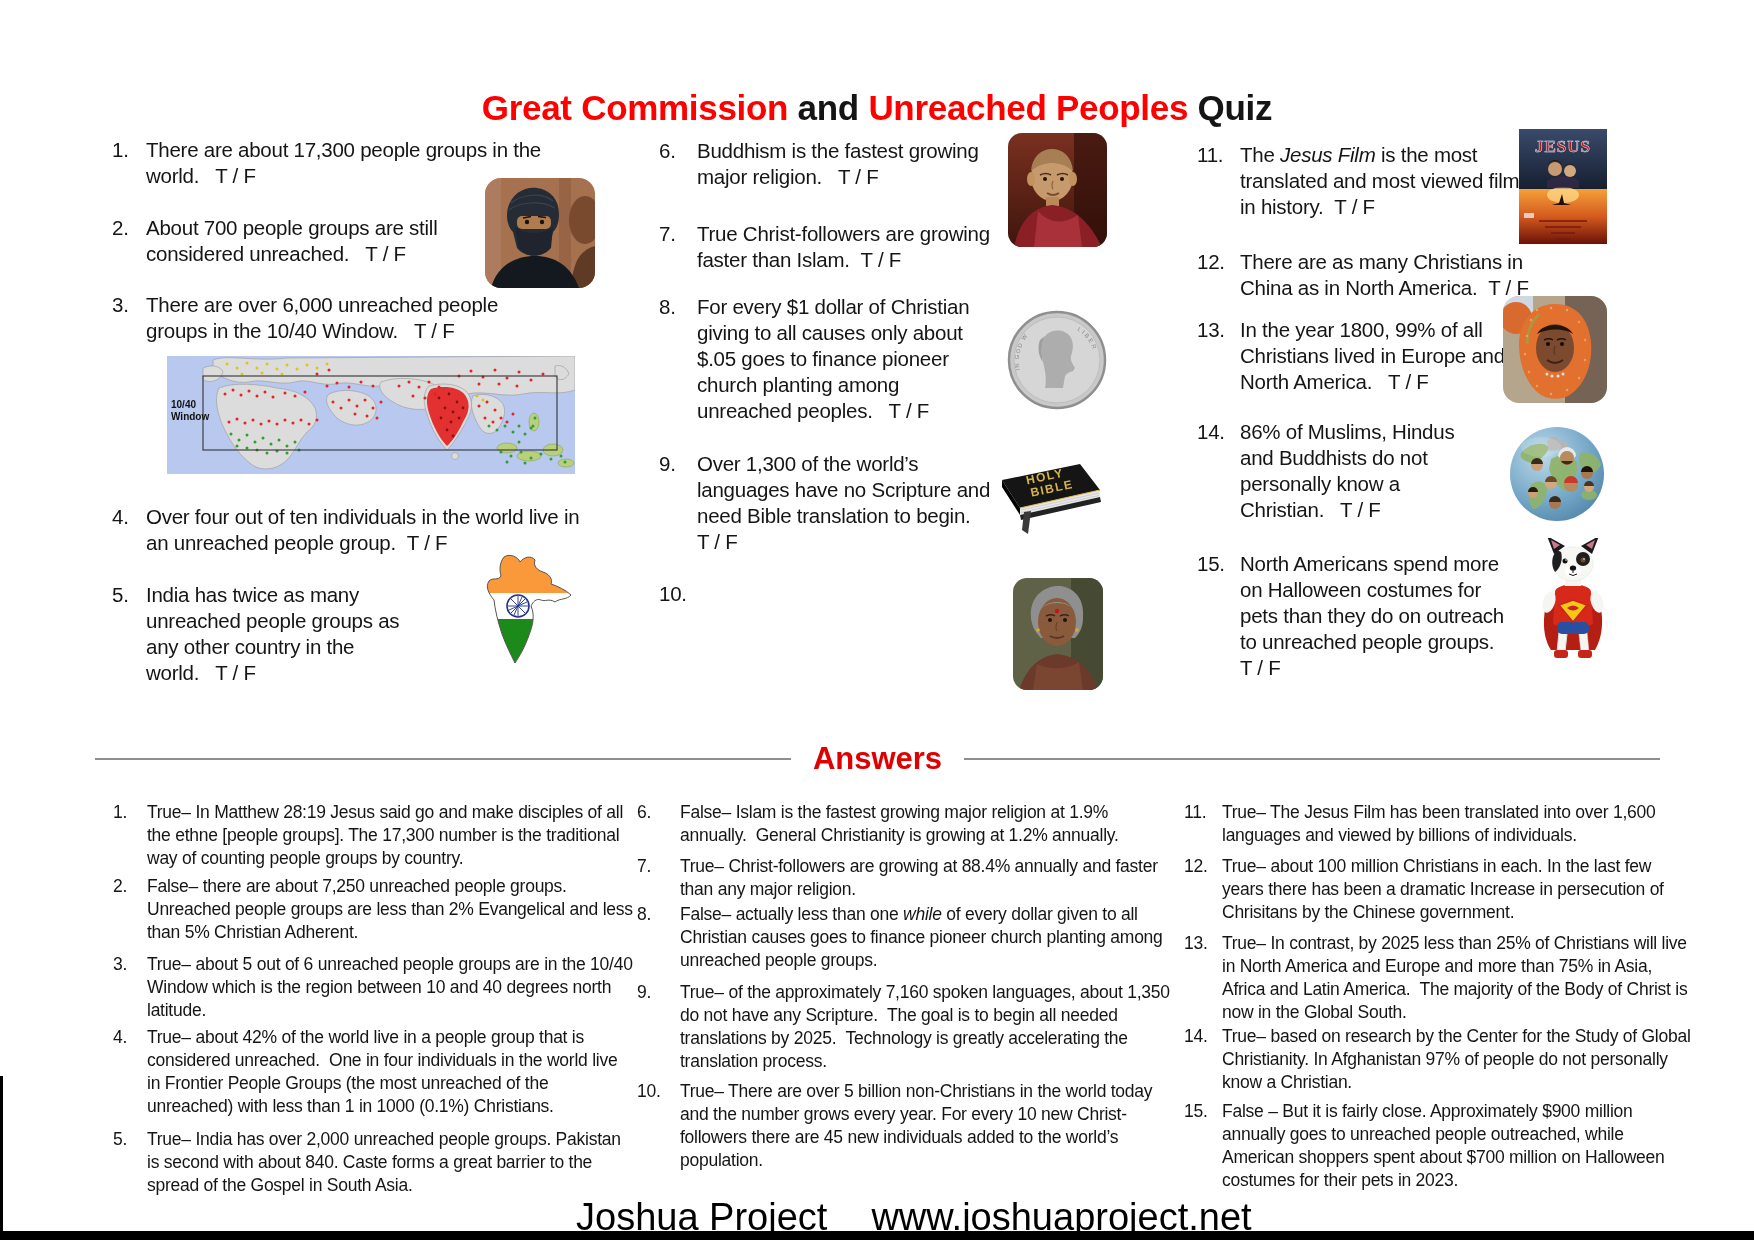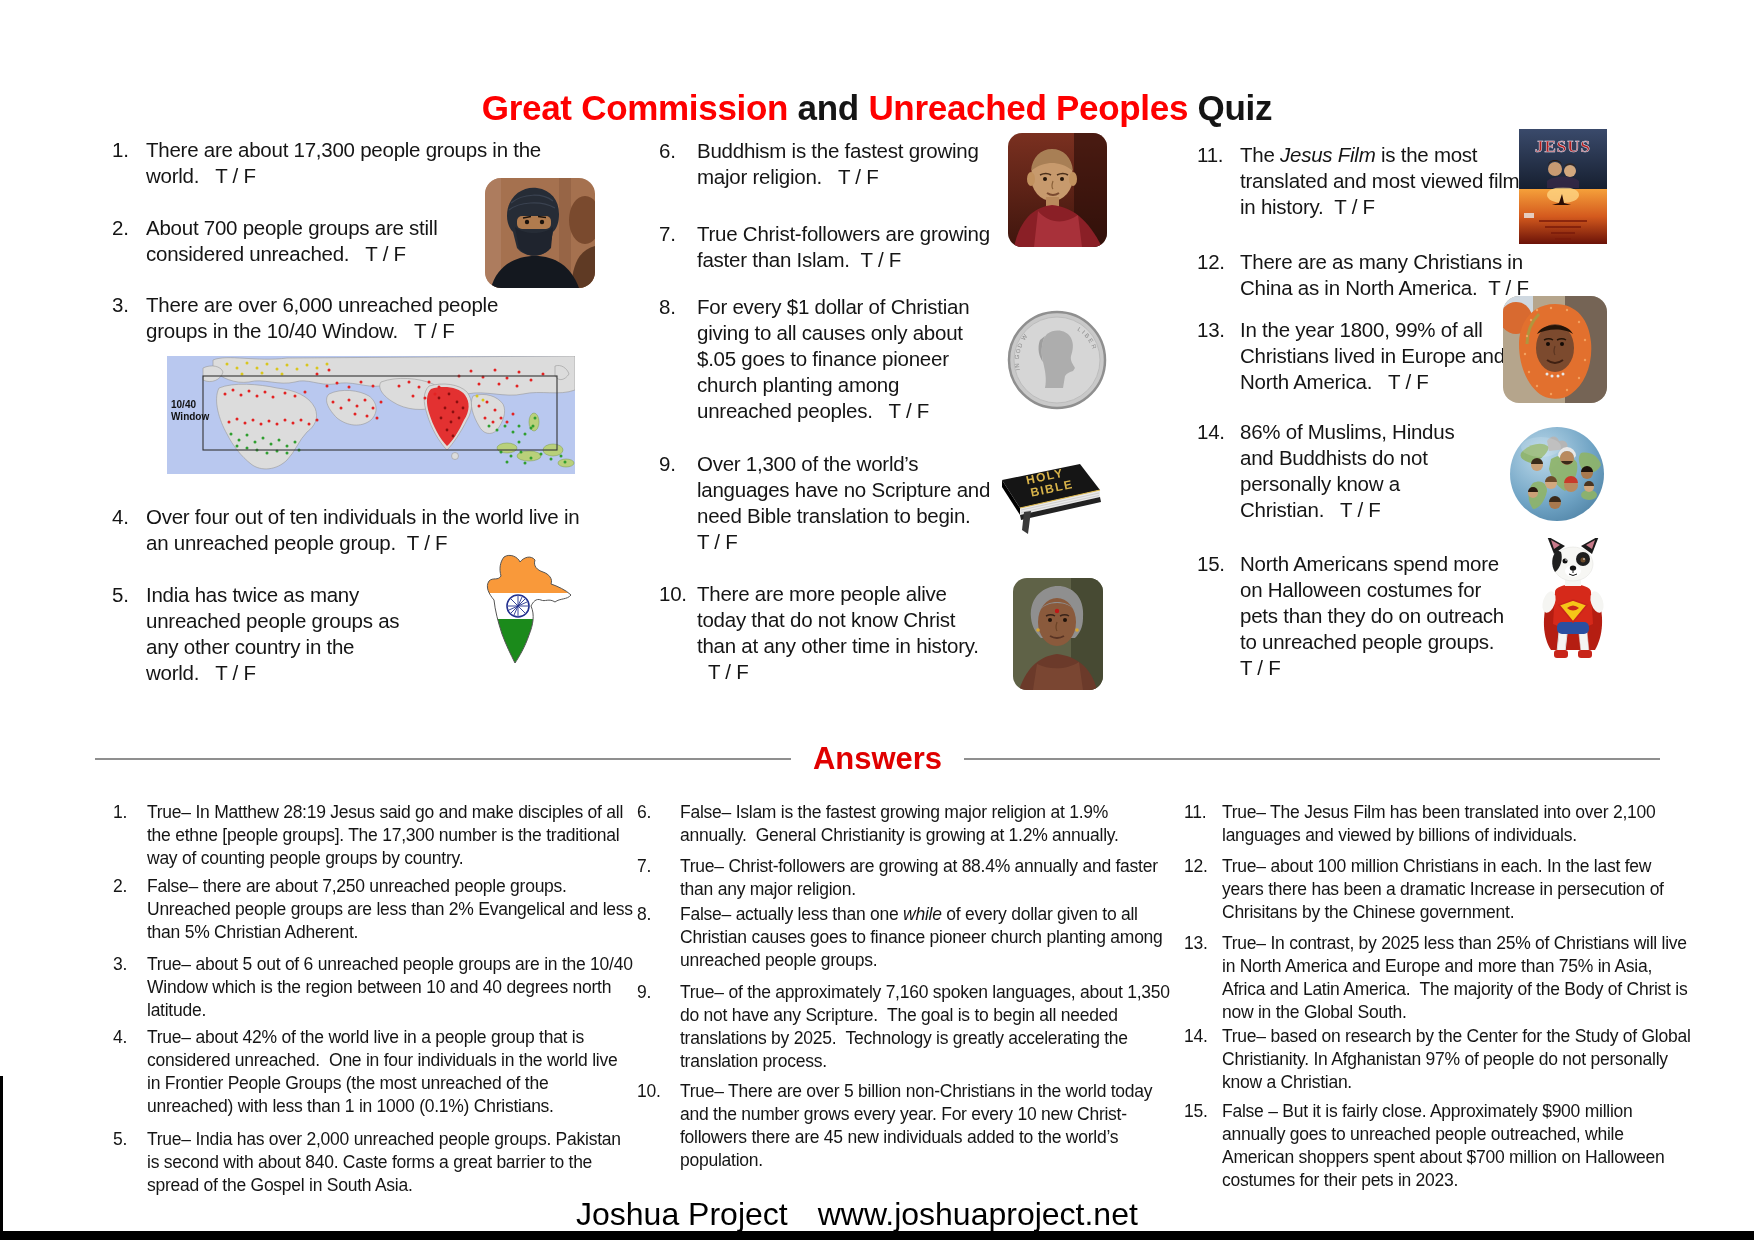--- a/index.html
+++ b/index.html
@@ -14,21 +14,21 @@
   .q .txt{display:block;}
   .ital{font-style:italic;}
   .ans{position:absolute;display:flex;align-items:flex-start;font-size:17.5px;line-height:23px;letter-spacing:-0.25px;}
   .ans .num{flex:none;}
   .ac1 .num{width:34px;} .ac2 .num{width:43px;} .ac3 .num{width:38px;}
   .ans b{font-weight:400;}
   .ans .rest{margin-left:0;}
   .ans-divider{position:absolute;top:741px;left:95px;width:1565px;display:flex;align-items:center;gap:22px;}
   .ans-divider .line{flex:1;height:0;border-top:2px solid #8f8f8f;}
   .ans-word{color:#e00000;font-size:31px;font-weight:700;}
-  .footer{position:absolute;top:1196px;left:576px;display:flex;gap:30px;font-size:32px;color:#000;}
+  .footer{position:absolute;top:1196px;left:576px;display:flex;gap:44px;font-size:38px;color:#000;}
   .photo{position:absolute;overflow:hidden;}
   .photo svg{display:block;width:100%;height:100%;}
   .edge-b{position:absolute;left:0;top:1231px;width:1754px;height:9px;background:#000;}
   .edge-l{position:absolute;left:0;top:1076px;width:3px;height:164px;background:#000;}
 </style>
 </head>
 <body>
 
 <div class="title"><span class="red">Great Commission</span><span> and </span><span class="red">Unreached Peoples</span><span> Quiz</span></div>
 
@@ -64,21 +64,20 @@
 <div class="q c2" style="left:659px;top:294px">
   <span class="num">8.</span>
   <span class="txt" style="width:300px">For every $1 dollar of Christian giving to all causes only about $.05 goes to finance pioneer church planting among unreached peoples. &nbsp; T / F</span>
 </div>
 <div class="q c2" style="left:659px;top:451px">
   <span class="num">9.</span>
   <span class="txt" style="width:300px">Over 1,300 of the world’s languages have no Scripture and need Bible translation to begin. &nbsp; T / F</span>
 </div>
 <div class="q c2" style="left:659px;top:581px">
   <span class="num">10.</span>
-  <span class="txt" style="width:285px">There are more people alive today that do not know Christ than at any other time in history. &nbsp;&nbsp;T / F</span>
 </div>
 
 <div class="q c3" style="left:1197px;top:142px">
   <span class="num">11.</span>
   <span class="txt" style="width:280px"><span>The </span><span class="ital">Jesus Film</span><span> is the most translated and most viewed film in history. &nbsp;T / F</span></span>
 </div>
 <div class="q c3" style="left:1197px;top:249px">
   <span class="num">12.</span>
   <span class="txt" style="width:330px">There are as many Christians in China as in North America. &nbsp;T / F</span>
 </div>
@@ -579,21 +578,21 @@
   <span class="num">9.</span>
   <span class="atxt" style="width:492px"><b>True</b><span class="rest">– of the approximately 7,160 spoken languages, about 1,350 do not have any Scripture. &nbsp;The goal is to begin all needed translations by 2025. &nbsp;Technology is greatly accelerating the translation process.</span></span>
 </div>
 <div class="ans ac2" style="left:637px;top:1080px">
   <span class="num">10.</span>
   <span class="atxt" style="width:492px"><b>True</b><span class="rest">– There are over 5 billion non-Christians in the world today and the number grows every year. For every 10 new Christ-followers there are 45 new individuals added to the world’s population.</span></span>
 </div>
 
 <div class="ans ac3" style="left:1184px;top:801px">
   <span class="num">11.</span>
-  <span class="atxt" style="width:470px"><b>True</b><span class="rest">– The Jesus Film has been translated into over 2,100 languages and viewed by billions of individuals.</span></span>
+  <span class="atxt" style="width:470px"><b>True</b><span class="rest">– The Jesus Film has been translated into over 1,600 languages and viewed by billions of individuals.</span></span>
 </div>
 <div class="ans ac3" style="left:1184px;top:855px">
   <span class="num">12.</span>
   <span class="atxt" style="width:470px"><b>True</b><span class="rest">– about 100 million Christians in each. In the last few years there has been a dramatic Increase in persecution of Chrisitans by the Chinese government.</span></span>
 </div>
 <div class="ans ac3" style="left:1184px;top:932px">
   <span class="num">13.</span>
   <span class="atxt" style="width:470px"><b>True</b><span class="rest">– In contrast, by 2025 less than 25% of Christians will live in North America and Europe and more than 75% in Asia, Africa and Latin America. &nbsp;The majority of the Body of Christ is now in the Global South.</span></span>
 </div>
 <div class="ans ac3" style="left:1184px;top:1025px">

